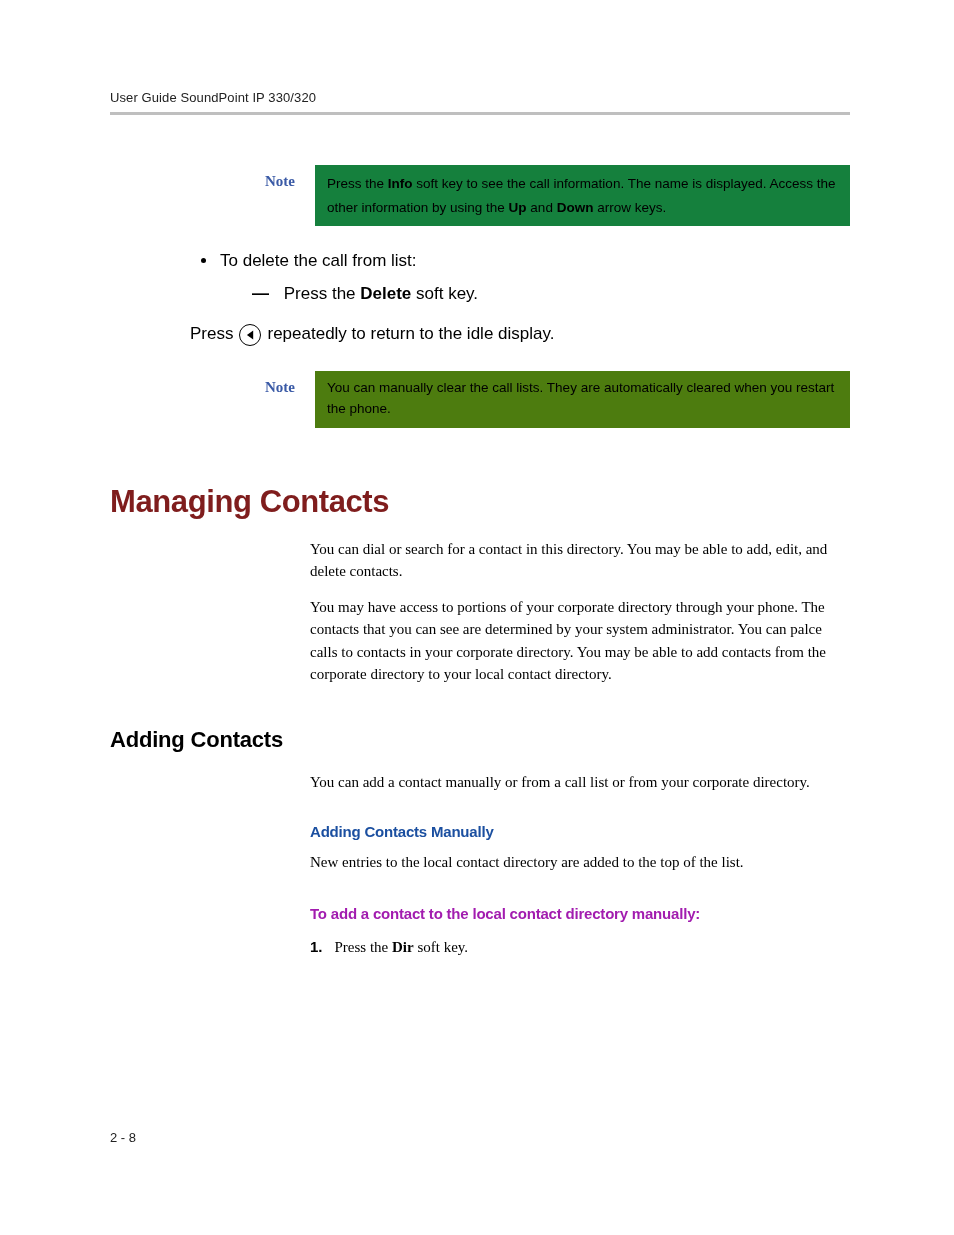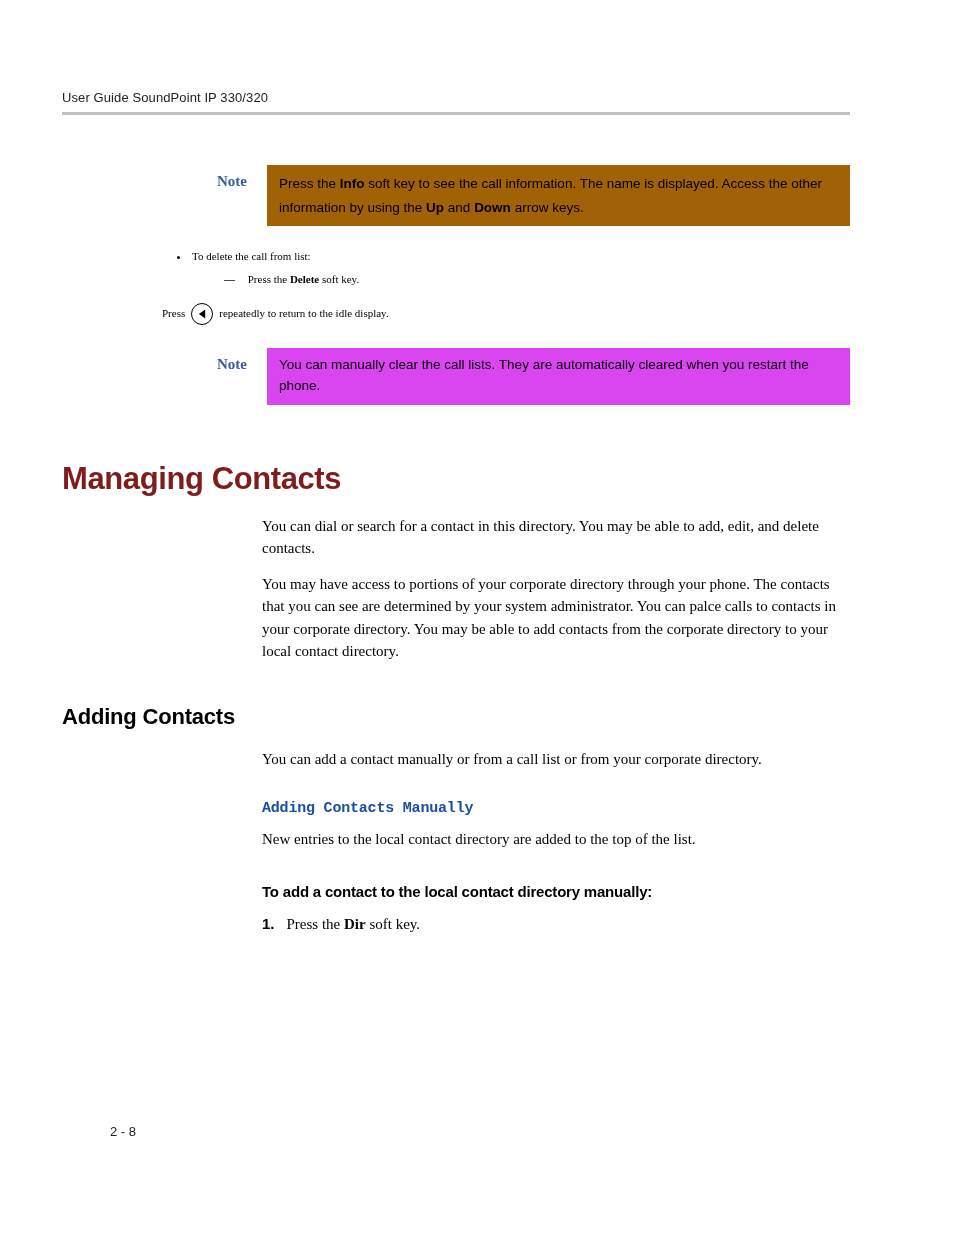--- a/index.html
+++ b/index.html
@@ -6,21 +6,21 @@
     margin: 0;
     font-family: "Book Antiqua", Palatino, "Palatino Linotype", Georgia, serif;
     background: #ffffff;
     color: #000000;
   }
   .page {
     width: 954px;
     height: 1235px;
     position: relative;
     box-sizing: border-box;
-    padding: 90px 104px 0 62px;
+    padding: 90px 104px 0 110px;
   }
   .running-header {
     font-size: 13px;
     color: #222;
     padding-bottom: 7px;
     border-bottom: 3px solid #bfbfbf;
     font-family: "Trebuchet MS", "Lucida Sans", Arial, sans-serif;
     letter-spacing: 0.1px;
   }
   .callout {
@@ -35,33 +35,33 @@
     padding-right: 20px;
     box-sizing: border-box;
     font-family: Georgia, "Times New Roman", serif;
     font-weight: bold;
     color: #3a5aa6;
     font-size: 15px;
     padding-top: 8px;
   }
   .callout .note-body {
     flex: 1;
-    background: #a16207;
+    background: #15803d;
     font-family: Arial, Helvetica, sans-serif;
     font-size: 13.5px;
     line-height: 1.75;
     padding: 7px 12px 7px 12px;
     color: #000;
   }
   .body-block {
-    margin-left: 100px;
+    margin-left: 80px;
     margin-top: 22px;
-    font-size: 11px;
+    font-size: 17px;
     line-height: 1.55;
-    font-family: Liberation Serif, serif;
+    font-family: Liberation Sans, sans-serif;
   }
   ul.bullets {
     margin: 0 0 0 28px;
     padding: 0;
     list-style: disc;
   }
   ul.bullets li {
     padding-left: 2px;
     margin-bottom: 6px;
   }
@@ -95,21 +95,21 @@
     padding-right: 20px;
     box-sizing: border-box;
     font-family: Georgia, "Times New Roman", serif;
     font-weight: bold;
     color: #3a5aa6;
     font-size: 15px;
     padding-top: 8px;
   }
   .callout2 .note-body {
     flex: 1;
-    background: #d946ef;
+    background: #4d7c0f;
     font-family: Arial, Helvetica, sans-serif;
     font-size: 13.5px;
     line-height: 1.5;
     padding: 7px 12px 9px 12px;
     color: #000;
   }
   h1.section {
     margin: 56px 0 0 0;
     font-family: "Trebuchet MS", "Futura", "Century Gothic", Arial, sans-serif;
     color: #7f1d1d;
@@ -127,44 +127,44 @@
   h2.subsection {
     margin: 42px 0 0 0;
     font-family: "Trebuchet MS", "Futura", "Century Gothic", Arial, sans-serif;
     color: #000000;
     font-weight: bold;
     font-size: 22px;
     letter-spacing: -0.2px;
   }
   h3.minor {
     margin: 28px 0 8px 0;
-    font-family: Liberation Mono, monospace;
+    font-family: Liberation Sans, sans-serif;
     color: #1b4fa0;
     font-weight: bold;
     font-size: 15px;
     letter-spacing: -0.2px;
   }
   .steps-title {
     margin: 30px 0 10px 0;
     font-family: "Trebuchet MS", "Futura", Arial, sans-serif;
     font-weight: bold;
     font-size: 15px;
-    color: #000000;
+    color: #a21caf;
     letter-spacing: -0.2px;
   }
   .step-line { display: flex; align-items: baseline; gap: 12px; }
   .step-num {
     font-family: "Trebuchet MS", Arial, sans-serif;
     font-weight: bold;
     font-size: 15px;
   }
   .page-num {
     position: absolute;
     left: 110px;
-    bottom: 96px;
+    bottom: 90px;
     font-family: "Trebuchet MS", Arial, sans-serif;
     font-size: 13px;
     color: #222;
   }
 </style>
 </head>
 <body>
 
 <div class="page">
 

